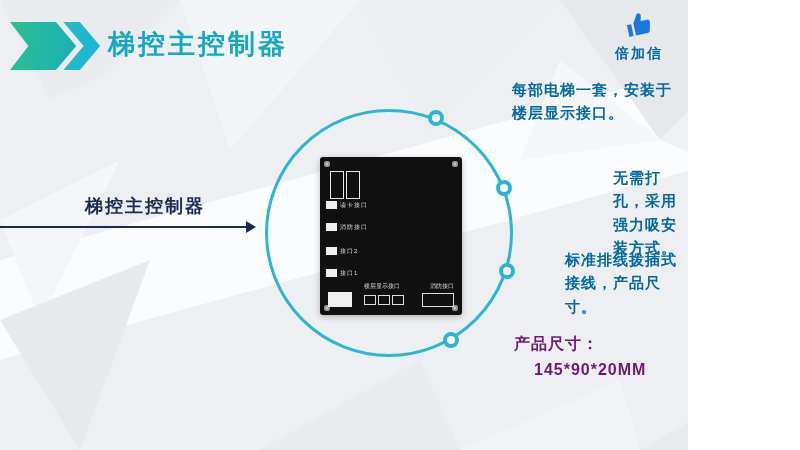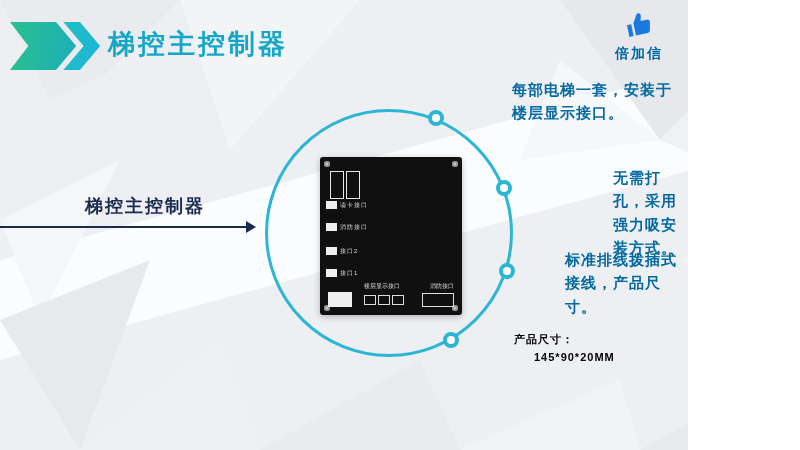--- a/index.html
+++ b/index.html
@@ -35,21 +35,21 @@
               border:3px solid #2cb6d3;border-radius:50%;box-sizing:border-box;}
   .marker{position:absolute;width:16px;height:16px;border:4px solid #2cb6d3;background:#fff;
           border-radius:50%;box-sizing:border-box;}
   .m1{left:428px;top:110px;} .m2{left:496px;top:180px;}
   .m3{left:499px;top:263px;} .m4{left:443px;top:332px;}
 
   
   .bullet{position:absolute;color:#0369a1;font-size:15px;font-weight:bold;
           line-height:1.55;letter-spacing:1px;}
   .b1{left:512px;top:78px;} .b2{left:565px;top:166px;margin-left:48px;} .b3{left:565px;top:248px;}
-  .size-block{position:absolute;left:514px;top:331px;color:#000000;font-size:11px;
+  .size-block{position:absolute;left:514px;top:331px;color:#701a75;font-size:16px;
               font-weight:bold;line-height:1.6;letter-spacing:1px;}
   .size-value{margin-left:20px;}
 
   
   .pcb{position:absolute;left:320px;top:157px;width:142px;height:158px;background:#101010;
        border-radius:3px;box-shadow:0 2px 6px rgba(0,0,0,.25);}
   .screw{position:absolute;width:6px;height:6px;border-radius:50%;background:#c9c9c9;
          box-shadow:inset 0 0 0 1.5px #8a8a8a;}
   .s1{left:4px;top:4px;} .s2{left:132px;top:4px;} .s3{left:4px;top:148px;} .s4{left:132px;top:148px;}
   .chipbox{position:absolute;border:1px solid #e8e8e8;}

